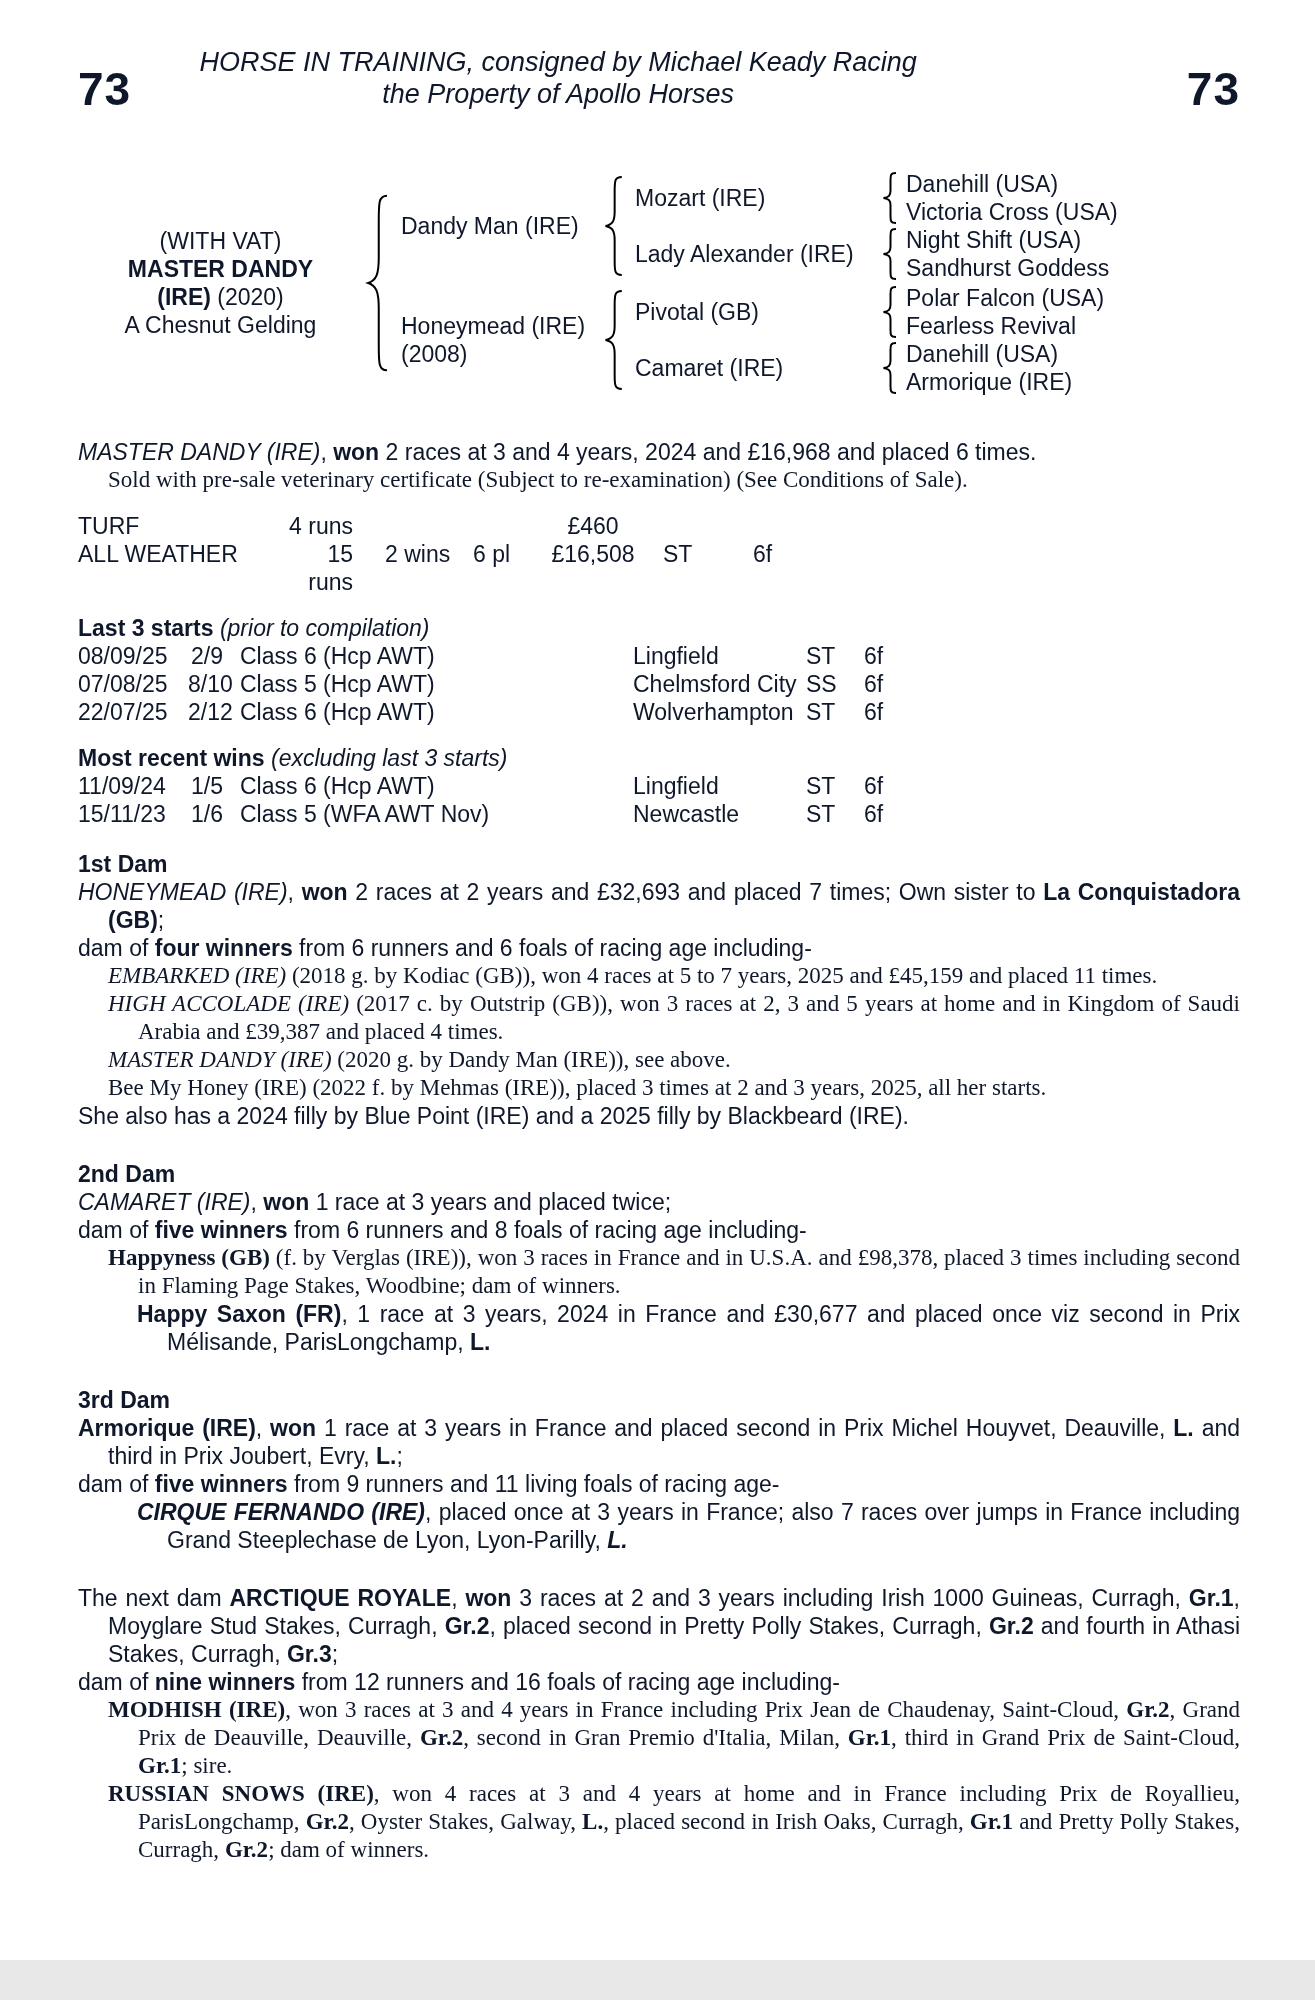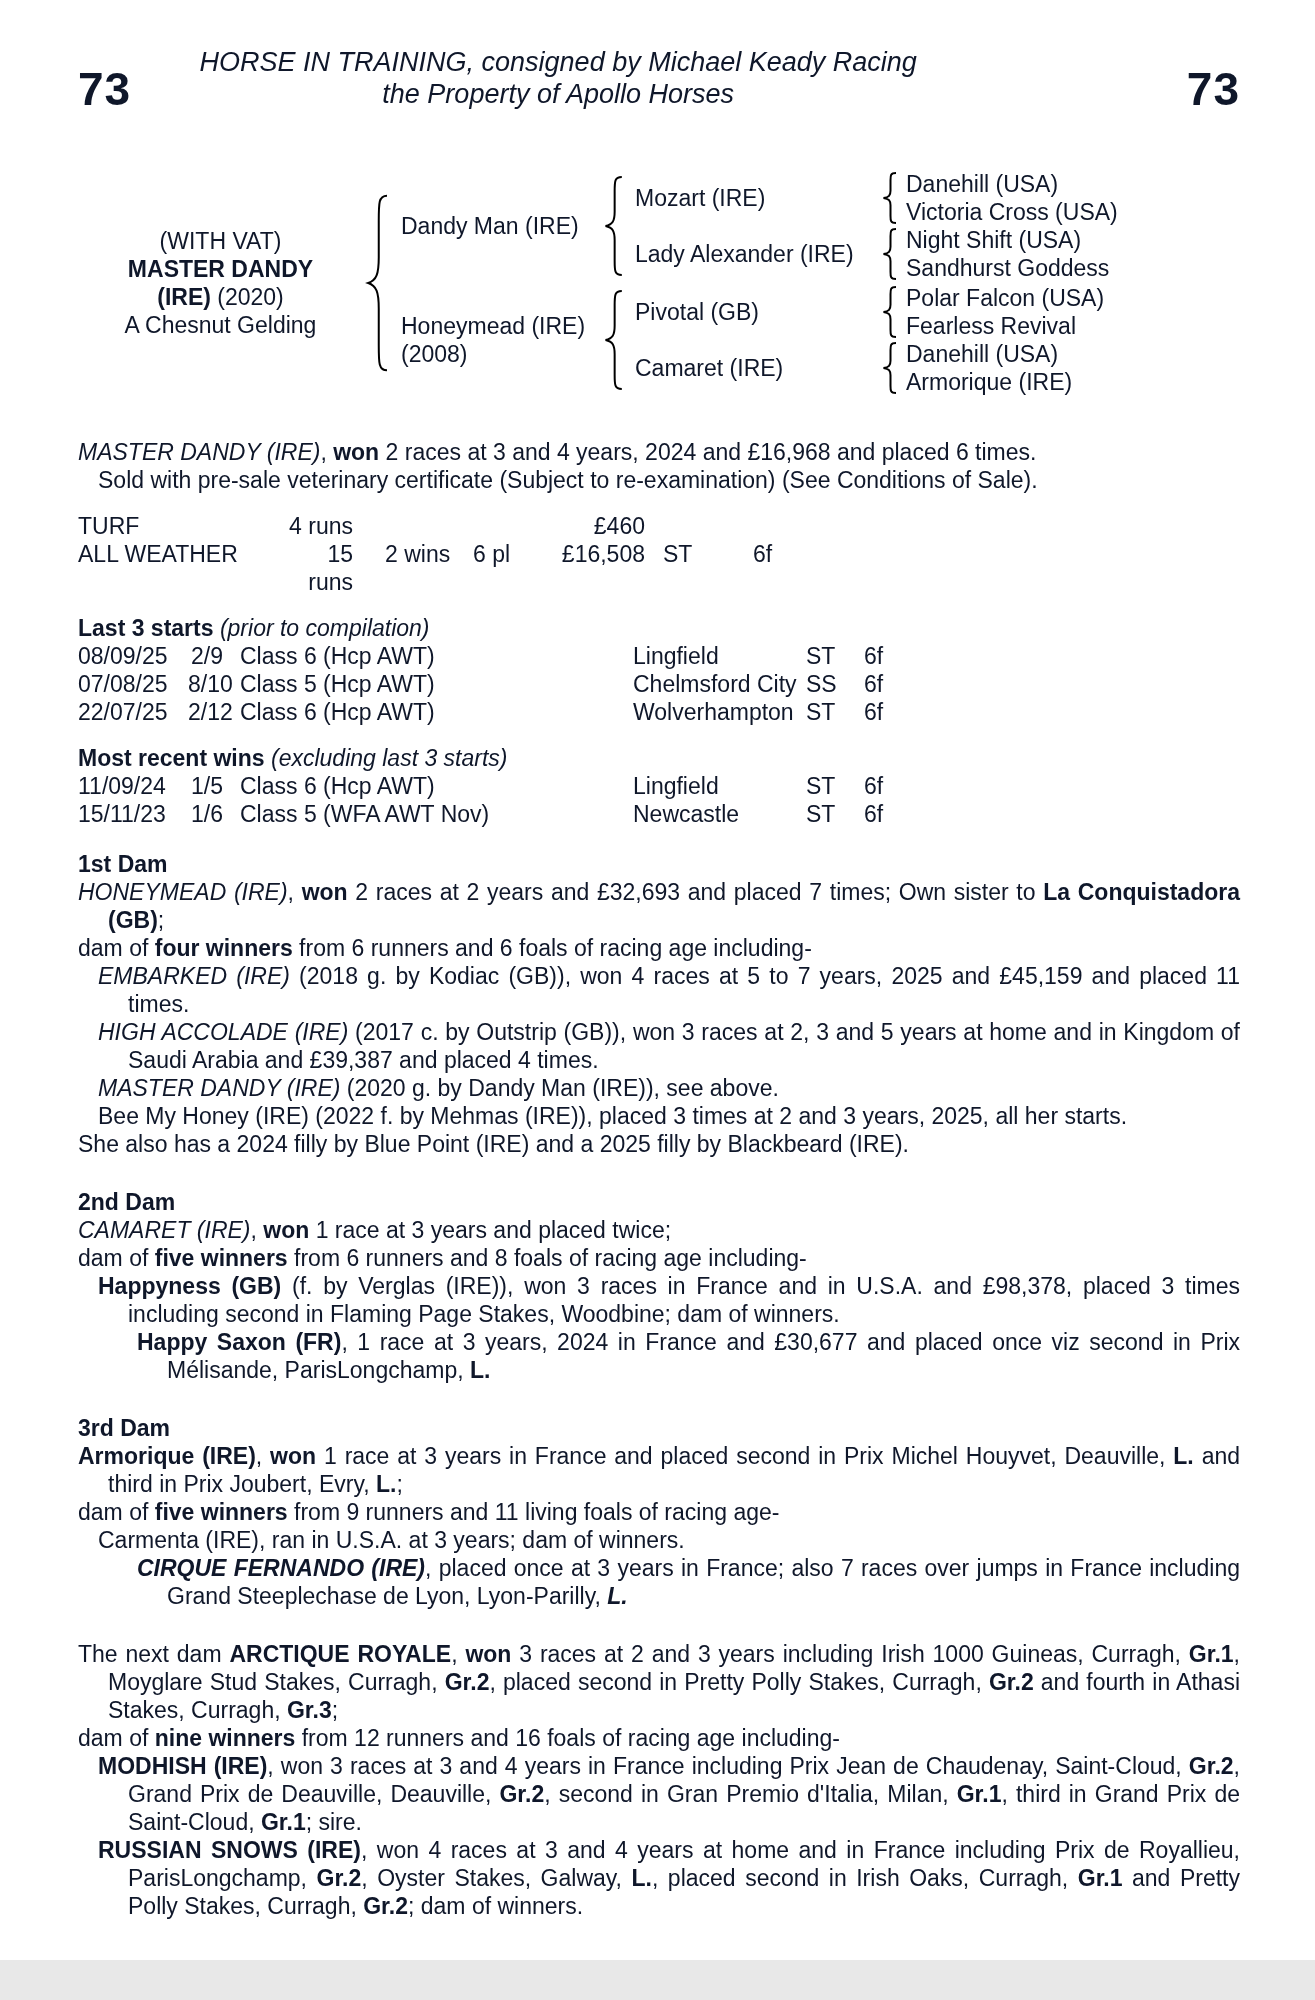--- a/index.html
+++ b/index.html
@@ -29,31 +29,31 @@
   .gen3row { display:flex; align-items:center; }
   .gen3name { width:253px; padding-left:8px; }
   .gen4 { width:246px; padding-left:6px; }
   .brace { flex:none; display:block; }
 
   
   .bha-grid { display:grid; grid-template-columns:205px 70px 100px 88px 104px 90px 60px; }
   .bha-grid .c2 { text-align:right; }
   .bha-grid .c3 { padding-left:32px; }
   .bha-grid .c4 { padding-left:20px; }
-  .bha-grid .c5 { text-align:right; }
+  .bha-grid .c5 { text-align:center; }
   .bha-grid .c6 { padding-left:18px; }
   .bha-grid .c7 { padding-left:18px; }
   .race-grid { display:grid; grid-template-columns:110px 35px 410px 173px 58px 50px; }
   .race-grid .c2 { text-align:right; }
   .race-grid .c3 { padding-left:17px; }
   .grid-row { display:contents; }
 
   
   .para { text-align:justify; }
-  .l1 { margin-left:20px; }
+  .l1 { margin-left:30px;font-family:Liberation Serif, serif; }
   .l2 { margin-left:59px; }
   .hang  { padding-left:30px; text-indent:-30px; }  
   .sec { margin-top:18px; }
   .sec-lg { margin-top:30px; }
   .dam-heading { font-weight:bold; }
 </style>
 </head>
 <body>
 
 <div class="page">
@@ -240,21 +240,20 @@
     <div class="para hang"><span class="st-i">CAMARET (IRE)</span><span>, </span><span class="st-b">won</span><span> 1 race at 3 years and placed twice;</span></div>
     <div class="para"><span>dam of </span><span class="st-b">five winners</span><span> from 6 runners and 8 foals of racing age including-</span></div>
     <div class="para hang l1"><span class="st-b">Happyness (GB)</span><span> (f. by Verglas (IRE)), won 3 races in France and in U.S.A. and £98,378, placed 3 times including second in Flaming Page Stakes, Woodbine; dam of winners.</span></div>
     <div class="para hang l2"><span class="st-b">Happy Saxon (FR)</span><span>, 1 race at 3 years, 2024 in France and £30,677 and placed once viz second in Prix Mélisande, ParisLongchamp, </span><span class="st-b">L.</span></div>
   </div>
 
   <div class="sec-lg">
     <div class="dam-heading">3rd Dam</div>
     <div class="para hang"><span class="st-b">Armorique (IRE)</span><span>, </span><span class="st-b">won</span><span> 1 race at 3 years in France and placed second in Prix Michel Houyvet, Deauville, </span><span class="st-b">L.</span><span> and third in Prix Joubert, Evry, </span><span class="st-b">L.</span><span>;</span></div>
     <div class="para"><span>dam of </span><span class="st-b">five winners</span><span> from 9 runners and 11 living foals of racing age-</span></div>
-    <div class="para l1"><span>Carmenta (IRE), ran in U.S.A. at 3 years; dam of winners.</span></div>
     <div class="para hang l2"><span class="st-b st-i">CIRQUE FERNANDO (IRE)</span><span>, placed once at 3 years in France; also 7 races over jumps in France including Grand Steeplechase de Lyon, Lyon-Parilly, </span><span class="st-b st-i">L.</span></div>
   </div>
 
   <div class="sec-lg">
     <div class="para hang"><span>The next dam </span><span class="st-b">ARCTIQUE ROYALE</span><span>, </span><span class="st-b">won</span><span> 3 races at 2 and 3 years including Irish 1000 Guineas, Curragh, </span><span class="st-b">Gr.1</span><span>, Moyglare Stud Stakes, Curragh, </span><span class="st-b">Gr.2</span><span>, placed second in Pretty Polly Stakes, Curragh, </span><span class="st-b">Gr.2</span><span> and fourth in Athasi Stakes, Curragh, </span><span class="st-b">Gr.3</span><span>;</span></div>
     <div class="para"><span>dam of </span><span class="st-b">nine winners</span><span> from 12 runners and 16 foals of racing age including-</span></div>
     <div class="para hang l1"><span class="st-b">MODHISH (IRE)</span><span>, won 3 races at 3 and 4 years in France including Prix Jean de Chaudenay, Saint-Cloud, </span><span class="st-b">Gr.2</span><span>, Grand Prix de Deauville, Deauville, </span><span class="st-b">Gr.2</span><span>, second in Gran Premio d'Italia, Milan, </span><span class="st-b">Gr.1</span><span>, third in Grand Prix de Saint-Cloud, </span><span class="st-b">Gr.1</span><span>; sire.</span></div>
     <div class="para hang l1"><span class="st-b">RUSSIAN SNOWS (IRE)</span><span>, won 4 races at 3 and 4 years at home and in France including Prix de Royallieu, ParisLongchamp, </span><span class="st-b">Gr.2</span><span>, Oyster Stakes, Galway, </span><span class="st-b">L.</span><span>, placed second in Irish Oaks, Curragh, </span><span class="st-b">Gr.1</span><span> and Pretty Polly Stakes, Curragh, </span><span class="st-b">Gr.2</span><span>; dam of winners.</span></div>
   </div>
 

